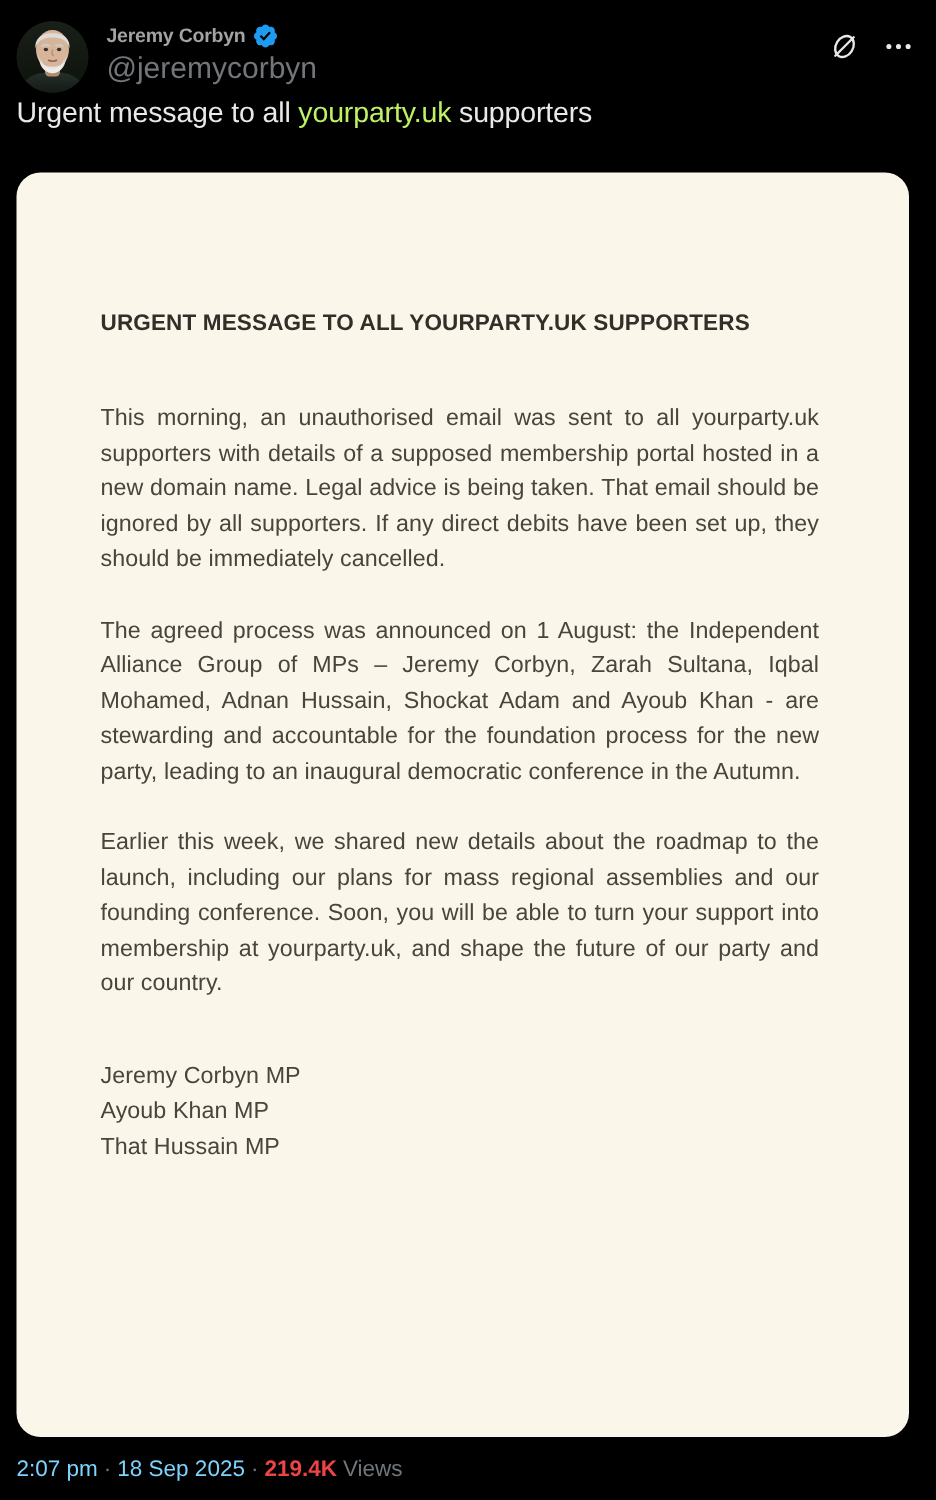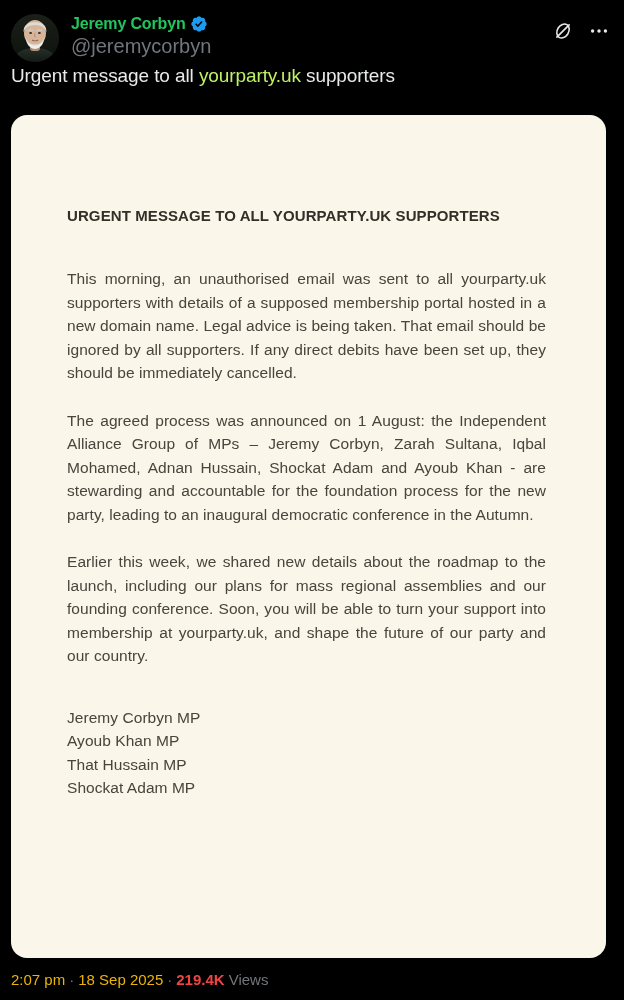--- a/index.html
+++ b/index.html
@@ -53,22 +53,22 @@
     min-width: 0;
     flex: 1 1 auto;
     padding-top: 1px;
   }
   .name-row {
     display: flex;
     align-items: center;
     gap: 4px;
   }
   .display-name {
-    color: #22c55e;
-    font-size: 16px;
+    color: #a3a3a3;
+    font-size: 13px;
     font-weight: bold;
     letter-spacing: -0.15px;
     white-space: nowrap;
   }
   .verified-badge {
     width: 18px;
     height: 18px;
     flex: 0 0 18px;
     display: block;
   }
@@ -170,21 +170,21 @@
     color: #71767b;
     font-size: 15px;
     letter-spacing: 0;
   }
   .tweet-footer .sep { margin: 0 4px; }
   .tweet-footer .views-count {
     color: #ef4444;
     font-weight: bold;
   }
   .tweet-footer .views-label { margin-left: 4px; }
-  .tweet-footer .time, .tweet-footer .date { color: #eab308; }
+  .tweet-footer .time, .tweet-footer .date { color: #7dd3fc; }
 </style>
 </head>
 <body>
 
 <div class="tweet">
 
   <div class="tweet-header">
 
     <div class="avatar">
       <svg viewBox="0 0 48 48" xmlns="http://www.w3.org/2000/svg" aria-hidden="true">
@@ -257,21 +257,20 @@
   <div class="media-card">
     <div class="statement">
       <h1>URGENT MESSAGE TO ALL YOURPARTY.UK SUPPORTERS</h1>
       <p>This morning, an unauthorised email was sent to all yourparty.uk supporters with details of a supposed membership portal hosted in a new domain name. Legal advice is being taken. That email should be ignored by all supporters. If any direct debits have been set up, they should be immediately cancelled.</p>
       <p>The agreed process was announced on 1 August: the Independent Alliance Group of MPs – Jeremy Corbyn, Zarah Sultana, Iqbal Mohamed, Adnan Hussain, Shockat Adam and Ayoub Khan - are stewarding and accountable for the foundation process for the new party, leading to an inaugural democratic conference in the Autumn.</p>
       <p>Earlier this week, we shared new details about the roadmap to the launch, including our plans for mass regional assemblies and our founding conference. Soon, you will be able to turn your support into membership at yourparty.uk, and shape the future of our party and our country.</p>
       <div class="signatories">
         <div>Jeremy Corbyn MP</div>
         <div>Ayoub Khan MP</div>
         <div>That Hussain MP</div>
-        <div>Shockat Adam MP</div>
       </div>
     </div>
   </div>
 
   <div class="tweet-footer">
     <span class="time">2:07 pm</span>
     <span class="sep">·</span>
     <span class="date">18 Sep 2025</span>
     <span class="sep">·</span>
     <span class="views-count">219.4K</span>

